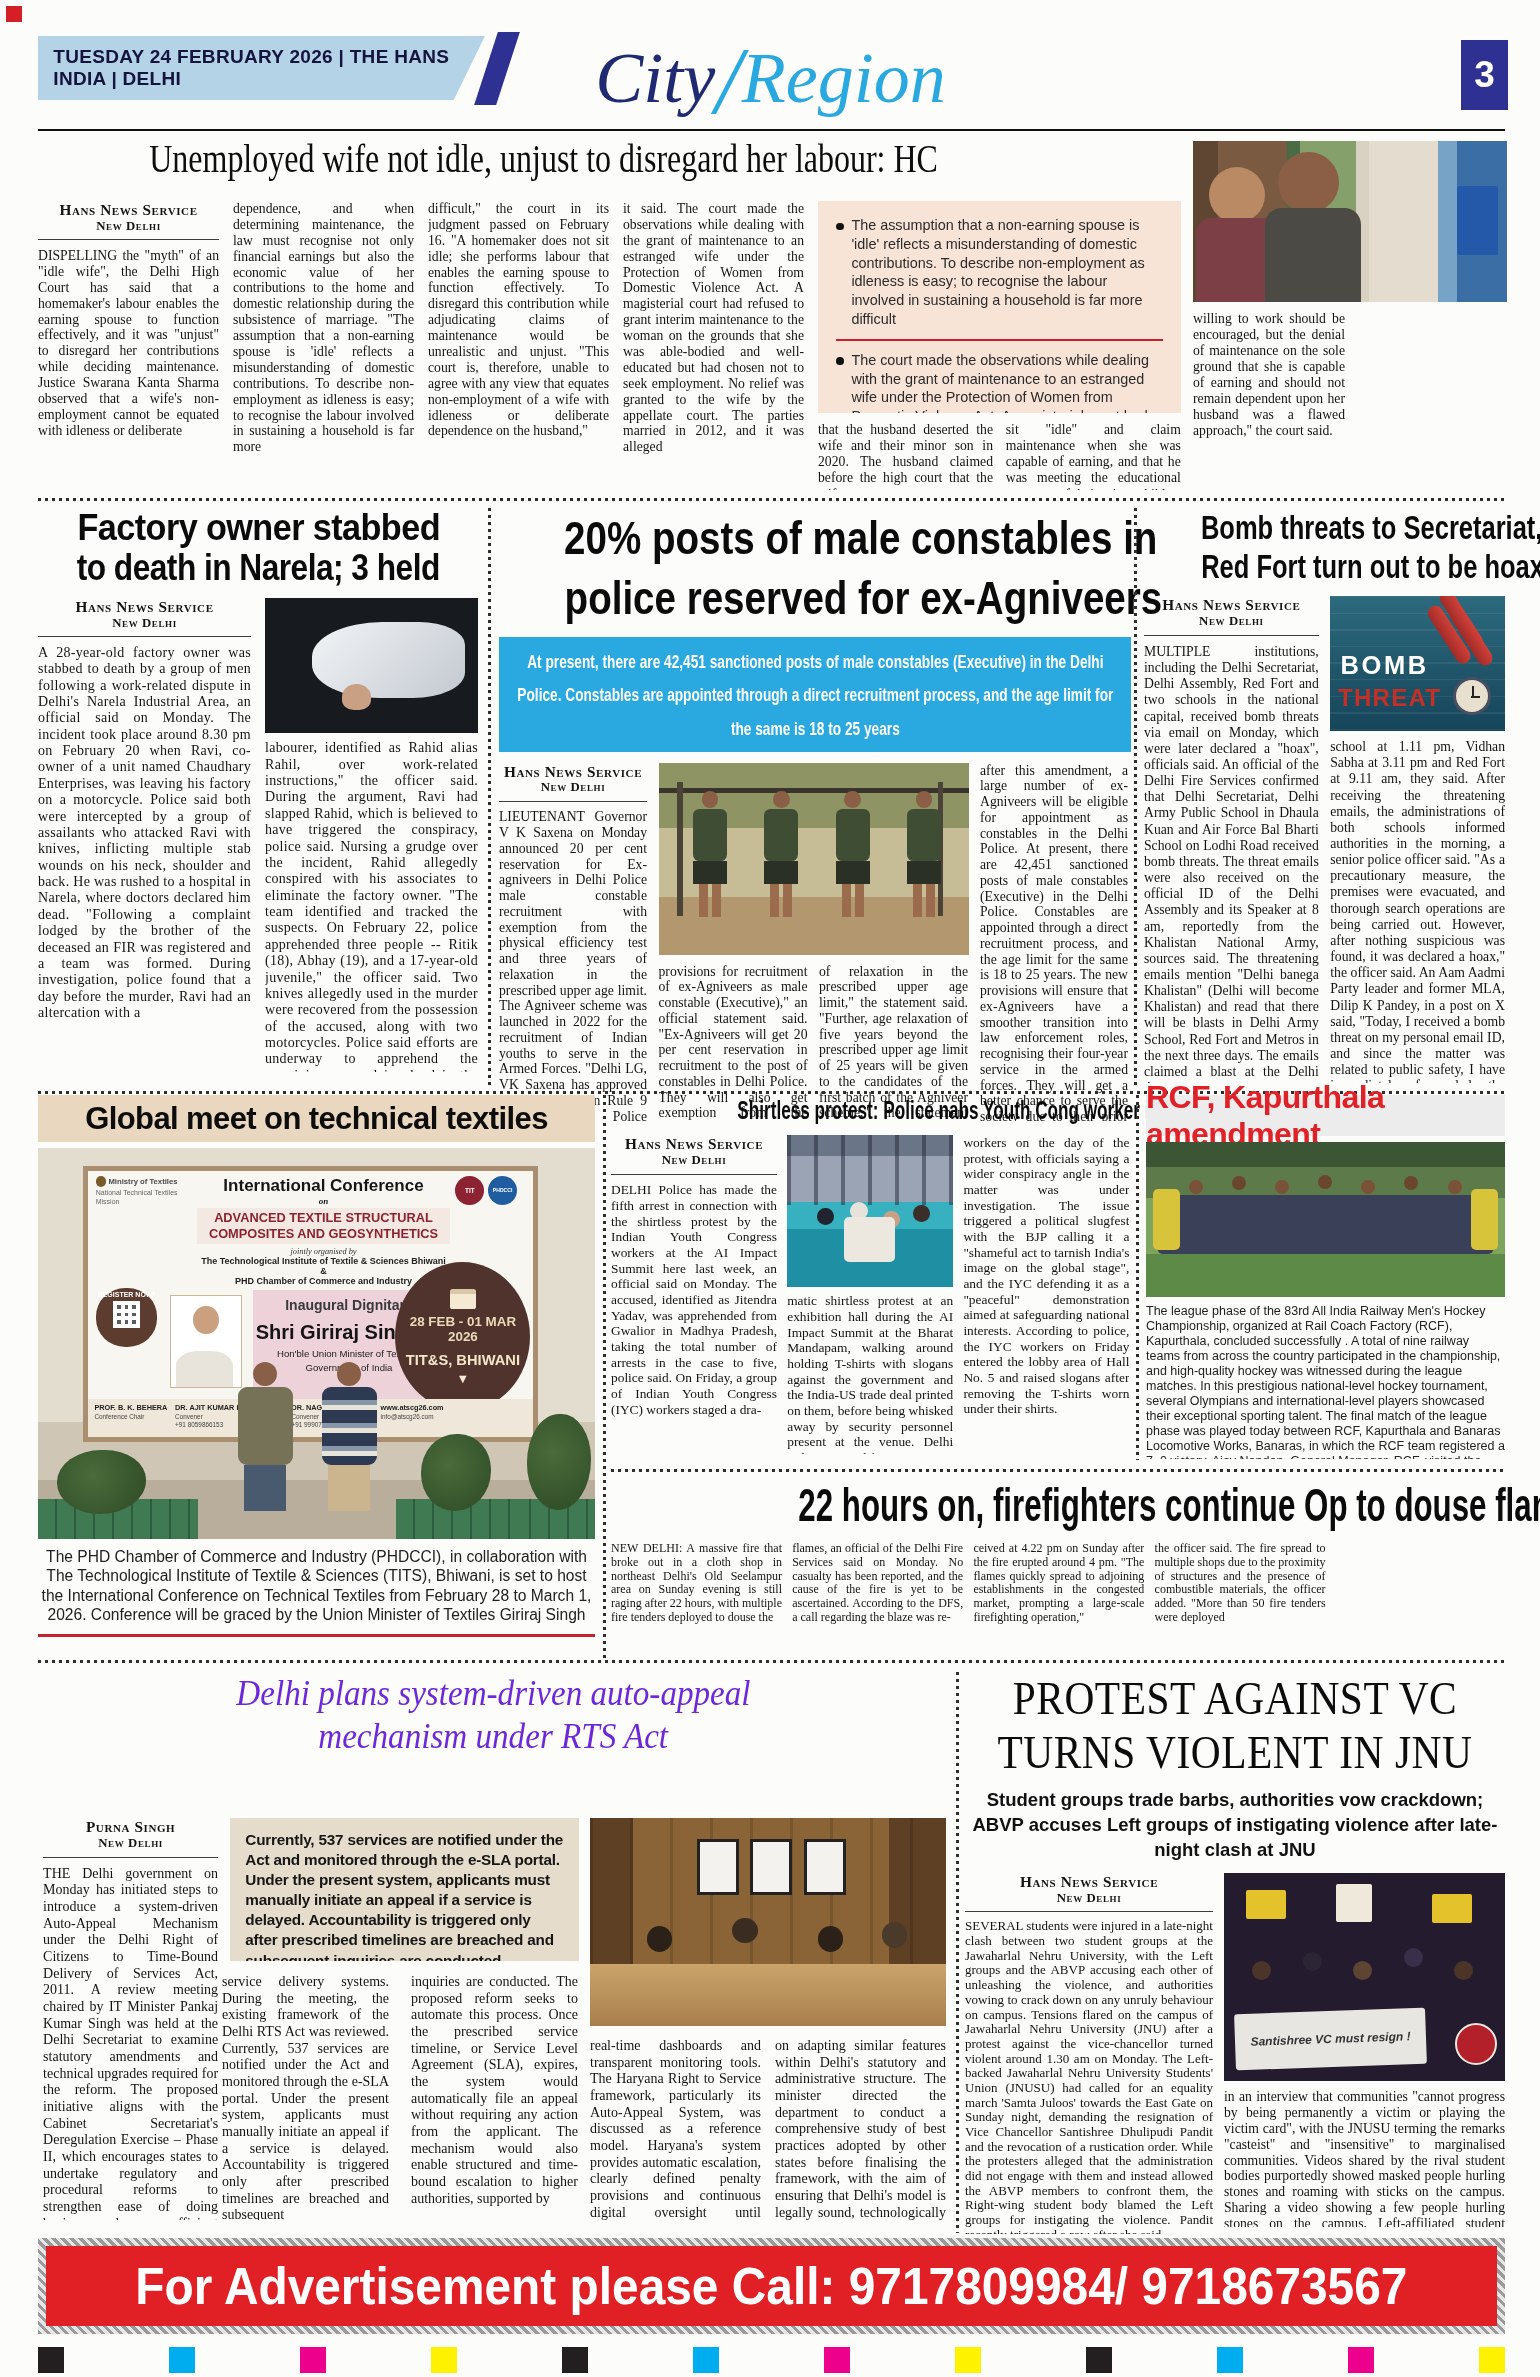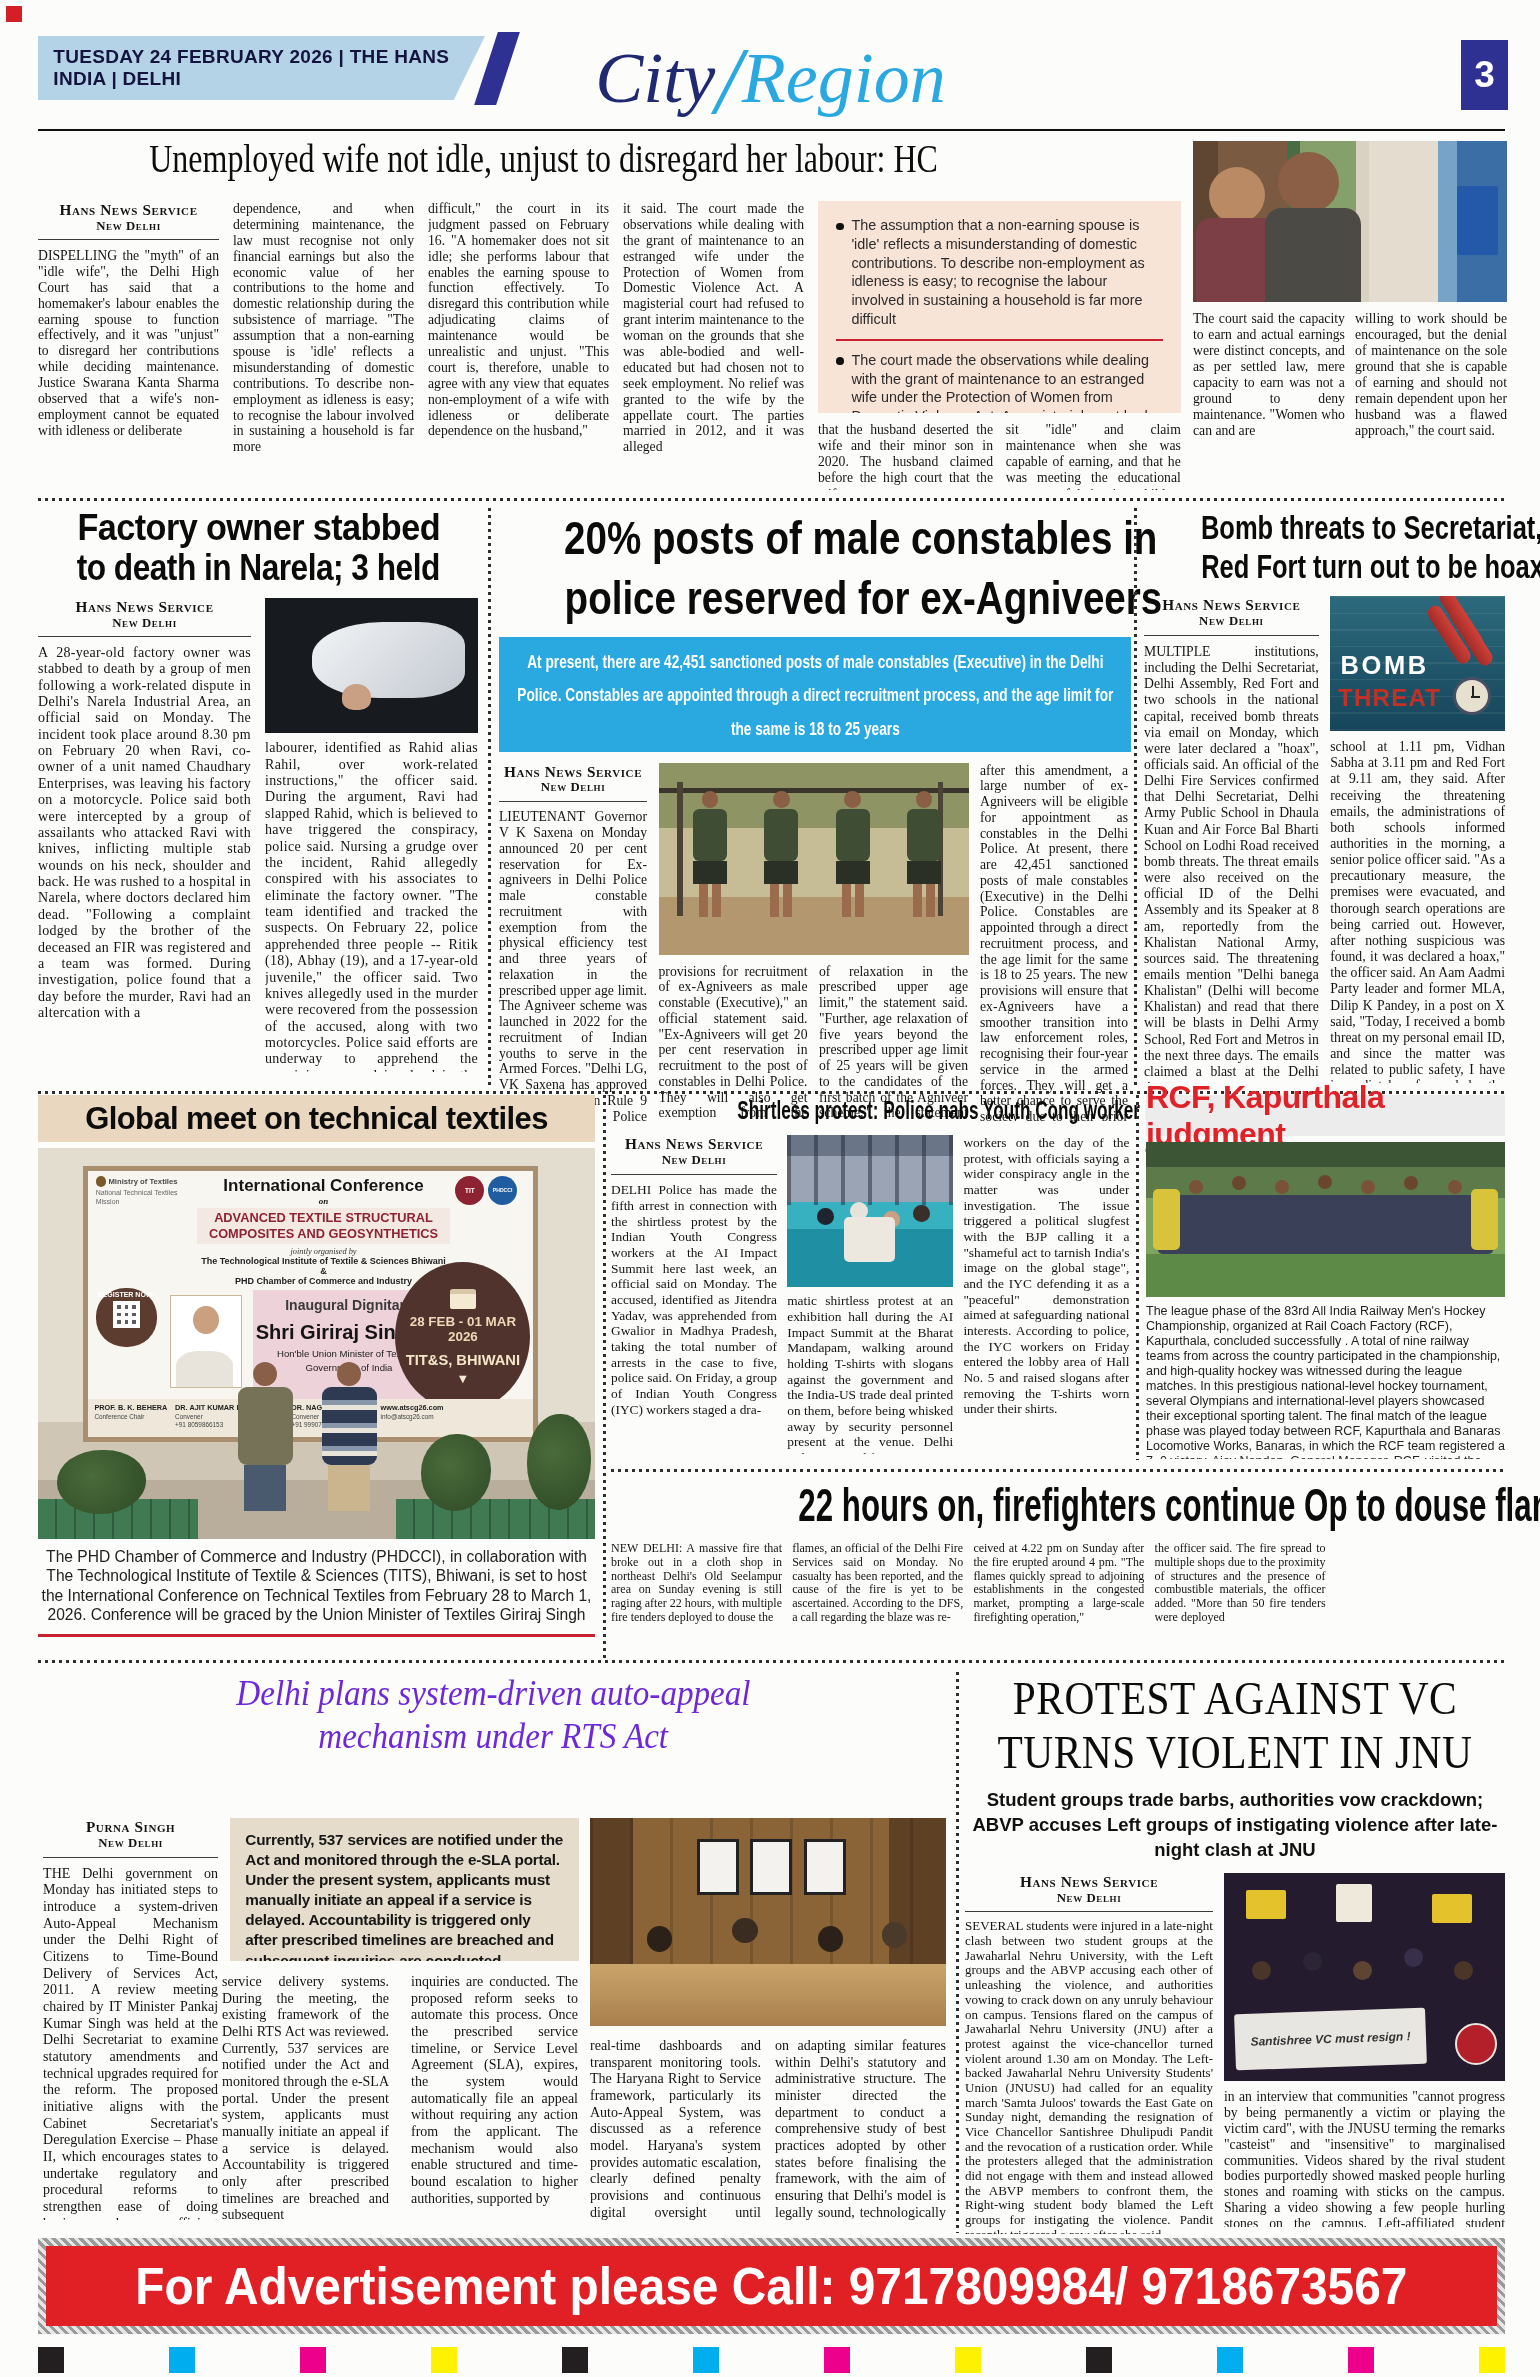--- a/index.html
+++ b/index.html
@@ -220,21 +220,20 @@
     <div class="hl"><span class="ln" style="transform:scaleX(.78)">Unemployed wife not idle, unjust to disregard her labour: HC</span></div>
     <div id="a1-photocol">
       <div class="ph ph-hc">
         <div class="hd" style="left:5%;top:16%;width:56px;height:56px;background:#b98a63;"></div>
         <div class="abs" style="left:1%;top:48%;width:83px;height:52%;background:#7c3f46;border-radius:15.3px 15.3px 0 0;"></div>
         <div class="hd" style="left:27%;top:7%;width:61px;height:61px;background:#8a5f46;"></div>
         <div class="abs" style="left:23%;top:42%;width:96px;height:58%;background:#4c4a44;border-radius:16.6px 16.6px 0 0;"></div>
         <div class="abs" style="right:3%;top:28%;width:41px;height:69px;background:#2458a8;border-radius:2.6px;"></div>
       </div>
       <div id="a1-rightrow">
-        <div class="tcol3">The court said the capacity to earn and actual earnings were distinct concepts, and as per settled law, mere capacity to earn was not a ground to deny maintenance. "Women who can and are</div>
         <div class="tcol3">willing to work should be encouraged, but the denial of maintenance on the sole ground that she is capable of earning and should not remain dependent upon her husband was a flawed approach," the court said.</div>
       </div>
     </div>
     <div id="a1-row">
       <div class="col tcol">
         <div class="byline">
             <span class="b1">Hans News Service</span>
             <span class="b2">New Delhi</span>
           </div>
         <span>DISPELLING the "myth" of an "idle wife", the Delhi High Court has said that a homemaker's labour enables the earning spouse to function effectively, and it was "unjust" to disregard her contributions while deciding maintenance. Justice Swarana Kanta Sharma observed that a wife's non-employment cannot be equated with idleness or deliberate</span>
@@ -478,21 +477,21 @@
             <span>matic shirtless protest at an exhibition hall during the AI Impact Summit at the Bharat Mandapam, walking around holding T-shirts with slogans against the government and the India-US trade deal printed on them, before being whisked away by security personnel present at the venue. Delhi Police arrested four IYC</span>
           </div>
           <div class="col tcol">workers on the day of the protest, with officials saying a wider conspiracy angle in the matter was under investigation. The issue triggered a political slugfest with the BJP calling it a "shameful act to tarnish India's image on the global stage", and the IYC defending it as a "peaceful" demonstration aimed at safeguarding national interests. According to police, the IYC workers on Friday entered the lobby area of Hall No. 5 and raised slogans after removing the T-shirts worn under their shirts.</div>
         </div>
       </div>
 
       <div class="dv" id="b2-innerdv"></div>
 
       <div id="sec-rcf">
         <div id="rcf-band">
-            <span>RCF, Kapurthala judgment</span>
+            <span>RCF, Kapurthala amendment</span>
           </div>
         <div class="ph ph-hockey">
           <div class="band"></div>
           <div class="gk" style="left:2%;"></div>
           <div class="gk" style="right:2%;"></div>
           <div class="hd" style="left:12%;top:24%;width:14px;height:14px;background:#7a5238;"></div>
           <div class="hd" style="left:24%;top:22%;width:14px;height:14px;background:#6b462f;"></div>
           <div class="hd" style="left:36%;top:24%;width:14px;height:14px;background:#7a5238;"></div>
           <div class="hd" style="left:48%;top:21%;width:14px;height:14px;background:#6b462f;"></div>
           <div class="hd" style="left:60%;top:24%;width:14px;height:14px;background:#7a5238;"></div>

